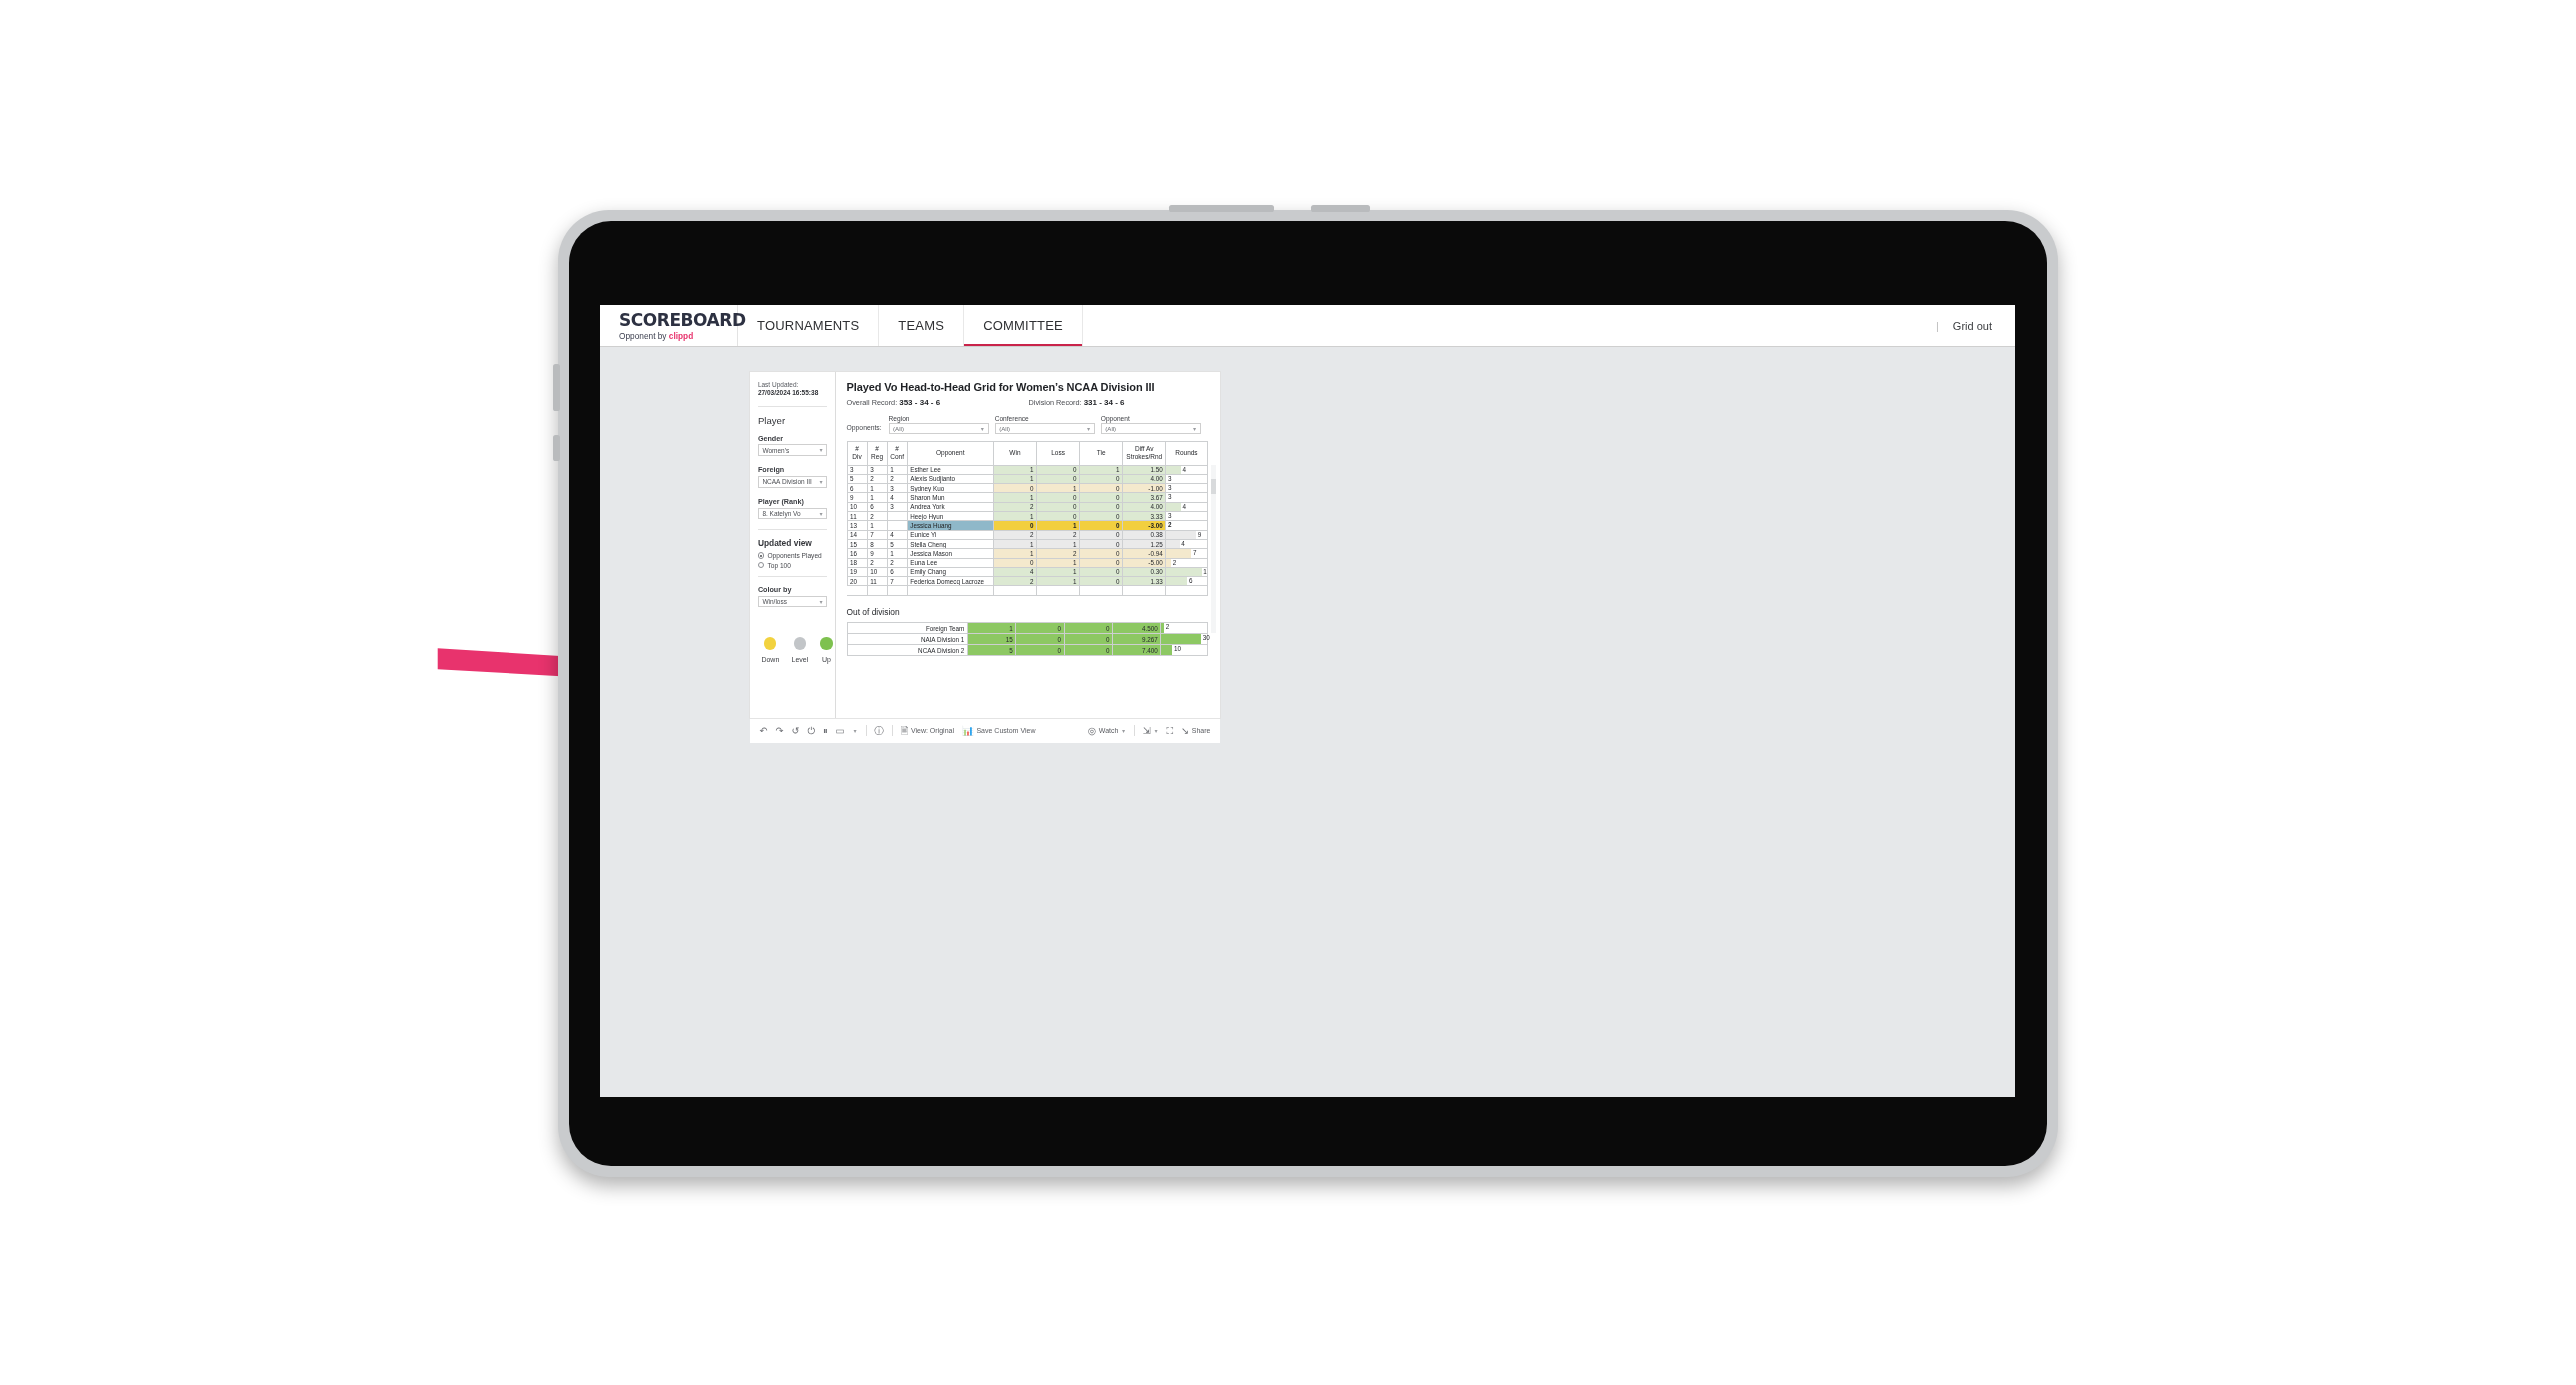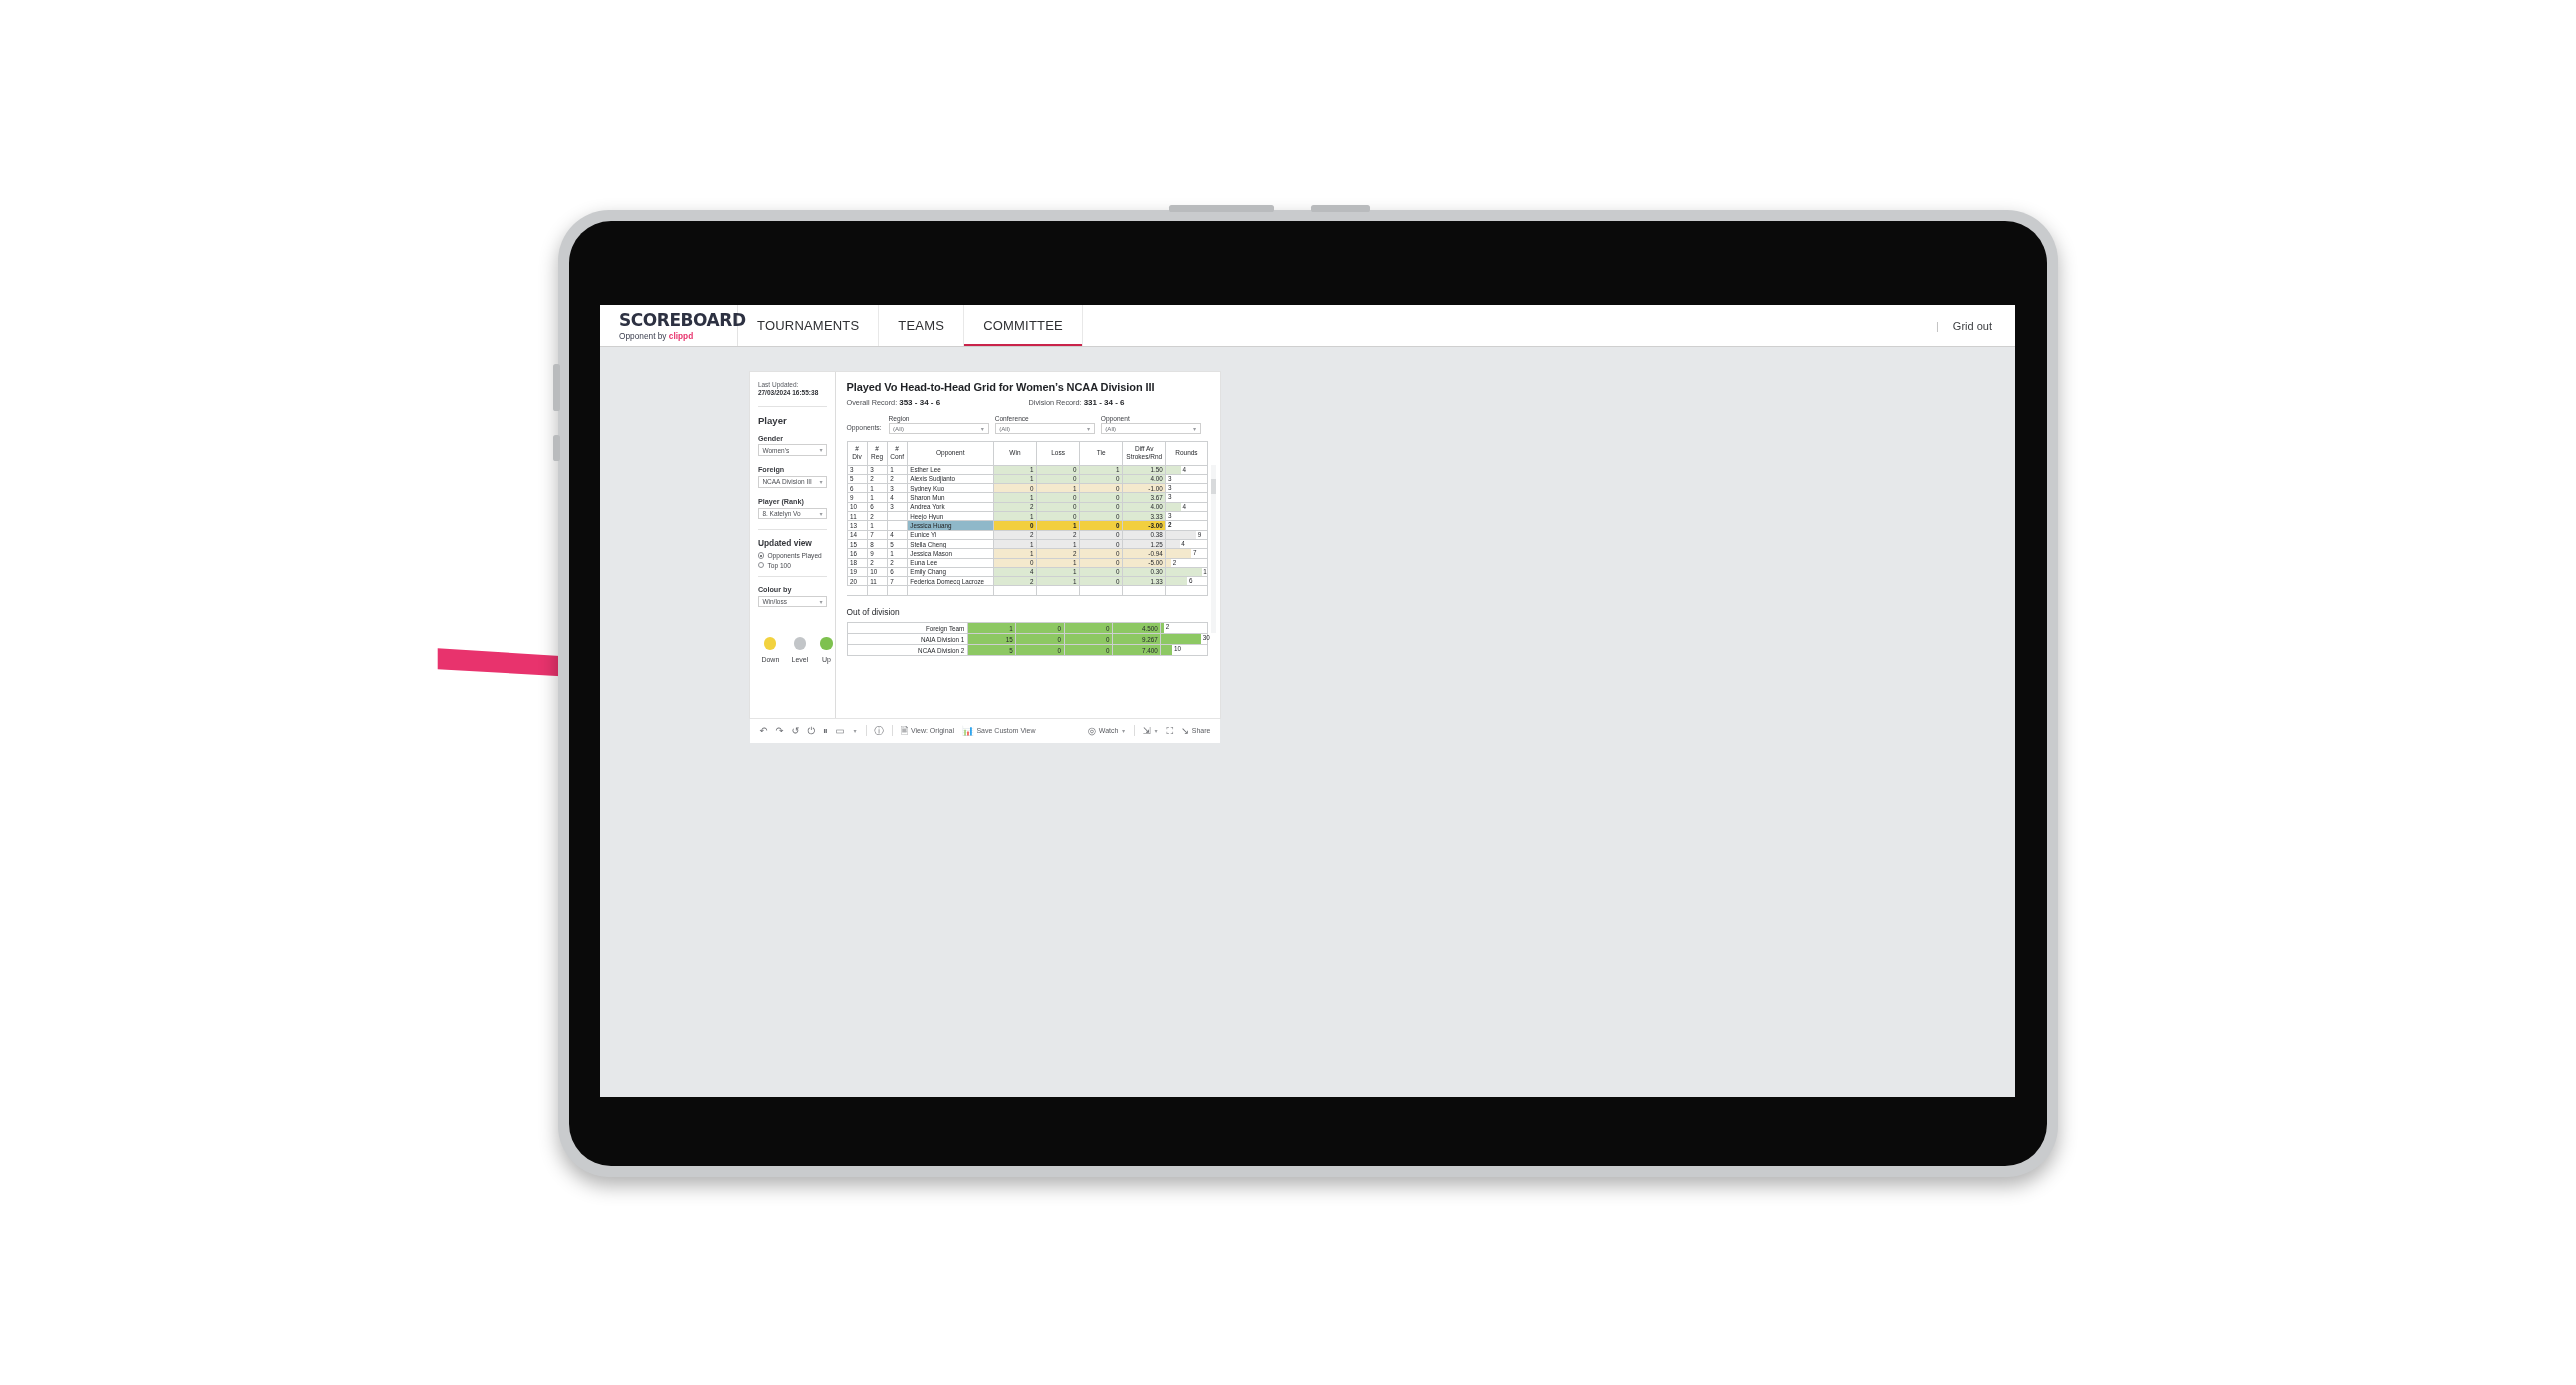--- a/index.html
+++ b/index.html
@@ -124,21 +124,21 @@
   }
 
   
   .filters {
     width: 86px; border-right:0.9px solid #dcdcdc; padding: 8.7px 7.9px 0 7.9px;
     font-size: 7px; color:#3f4146;
   }
   .lastupd { font-size: 6.5px; color:#55585e; line-height:1.35; }
   .lastupd b { font-weight:700; color:#2f3136; }
   .hr { height:0.9px; background:#e2e2e2; margin: 7.9px 0 7.9px 0; }
-  .f-title { font-size: 9.6px; color:#34363b; margin-bottom: 7.9px; font-weight: bold; }
+  .f-title { font-size: 9.6px; color:#34363b; margin-bottom: 7.9px; }
   .f-label { font-size: 7.2px; font-weight:700; color:#3a3c41; margin-bottom:1.7px; }
   .f-select {
     height: 11.4px; border:0.9px solid #cfcfcf; background:#fff;
     display:flex; align-items:center; justify-content:space-between;
     padding: 0 2.6px 0 3.5px; font-size: 6.5px; color:#4c4e53; margin-bottom: 9.6px;
   }
   .caret { font-size: 5.2px; color:#9a9ca0; }
   .f-sub { font-size: 8.4px; font-weight:700; color:#34363b; margin-bottom: 4.4px; }
   .radio-row { display:flex; align-items:center; gap:3.5px; margin-bottom:2.6px; font-size:6.6px; color:#45474c;}
   .radio {

